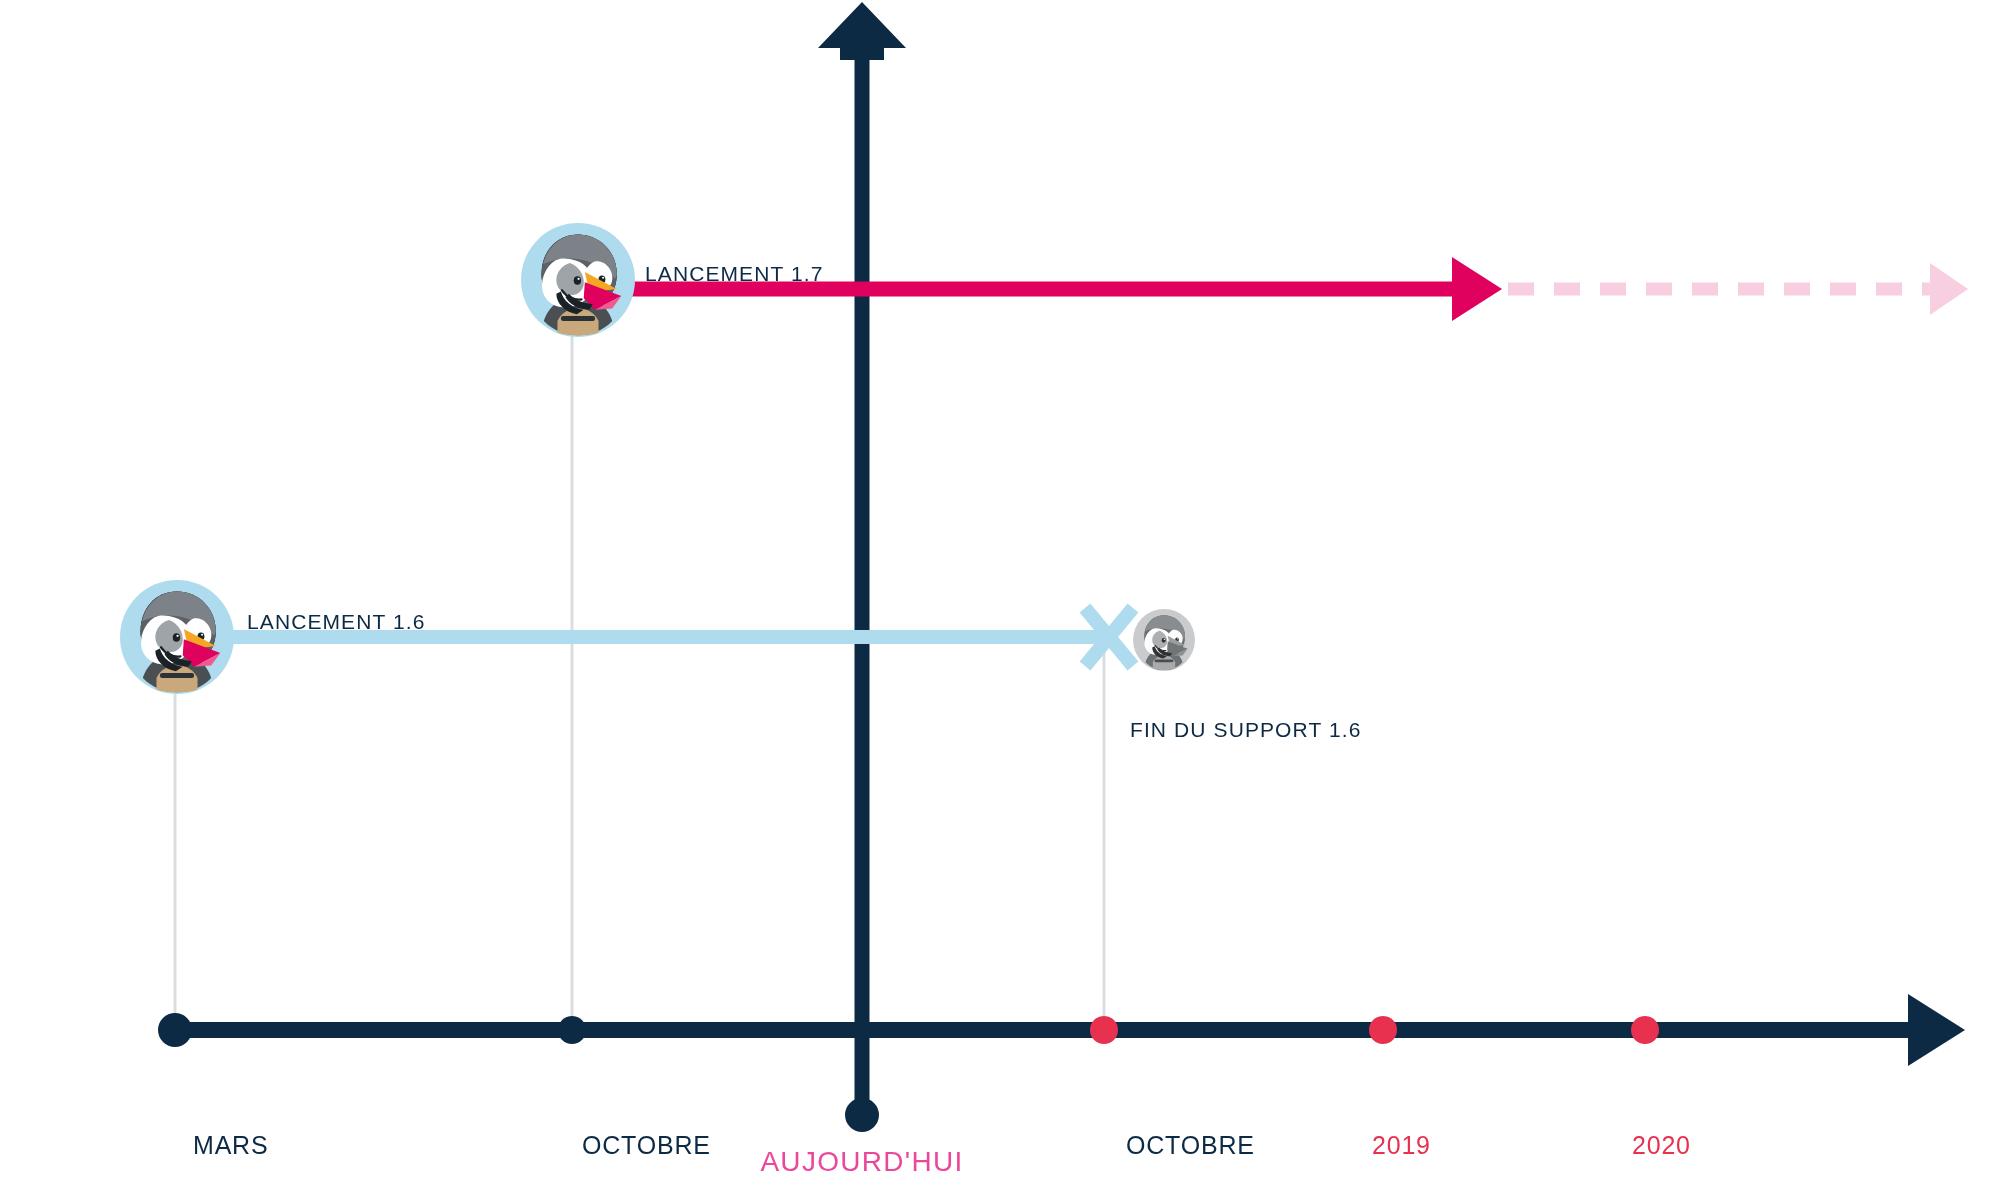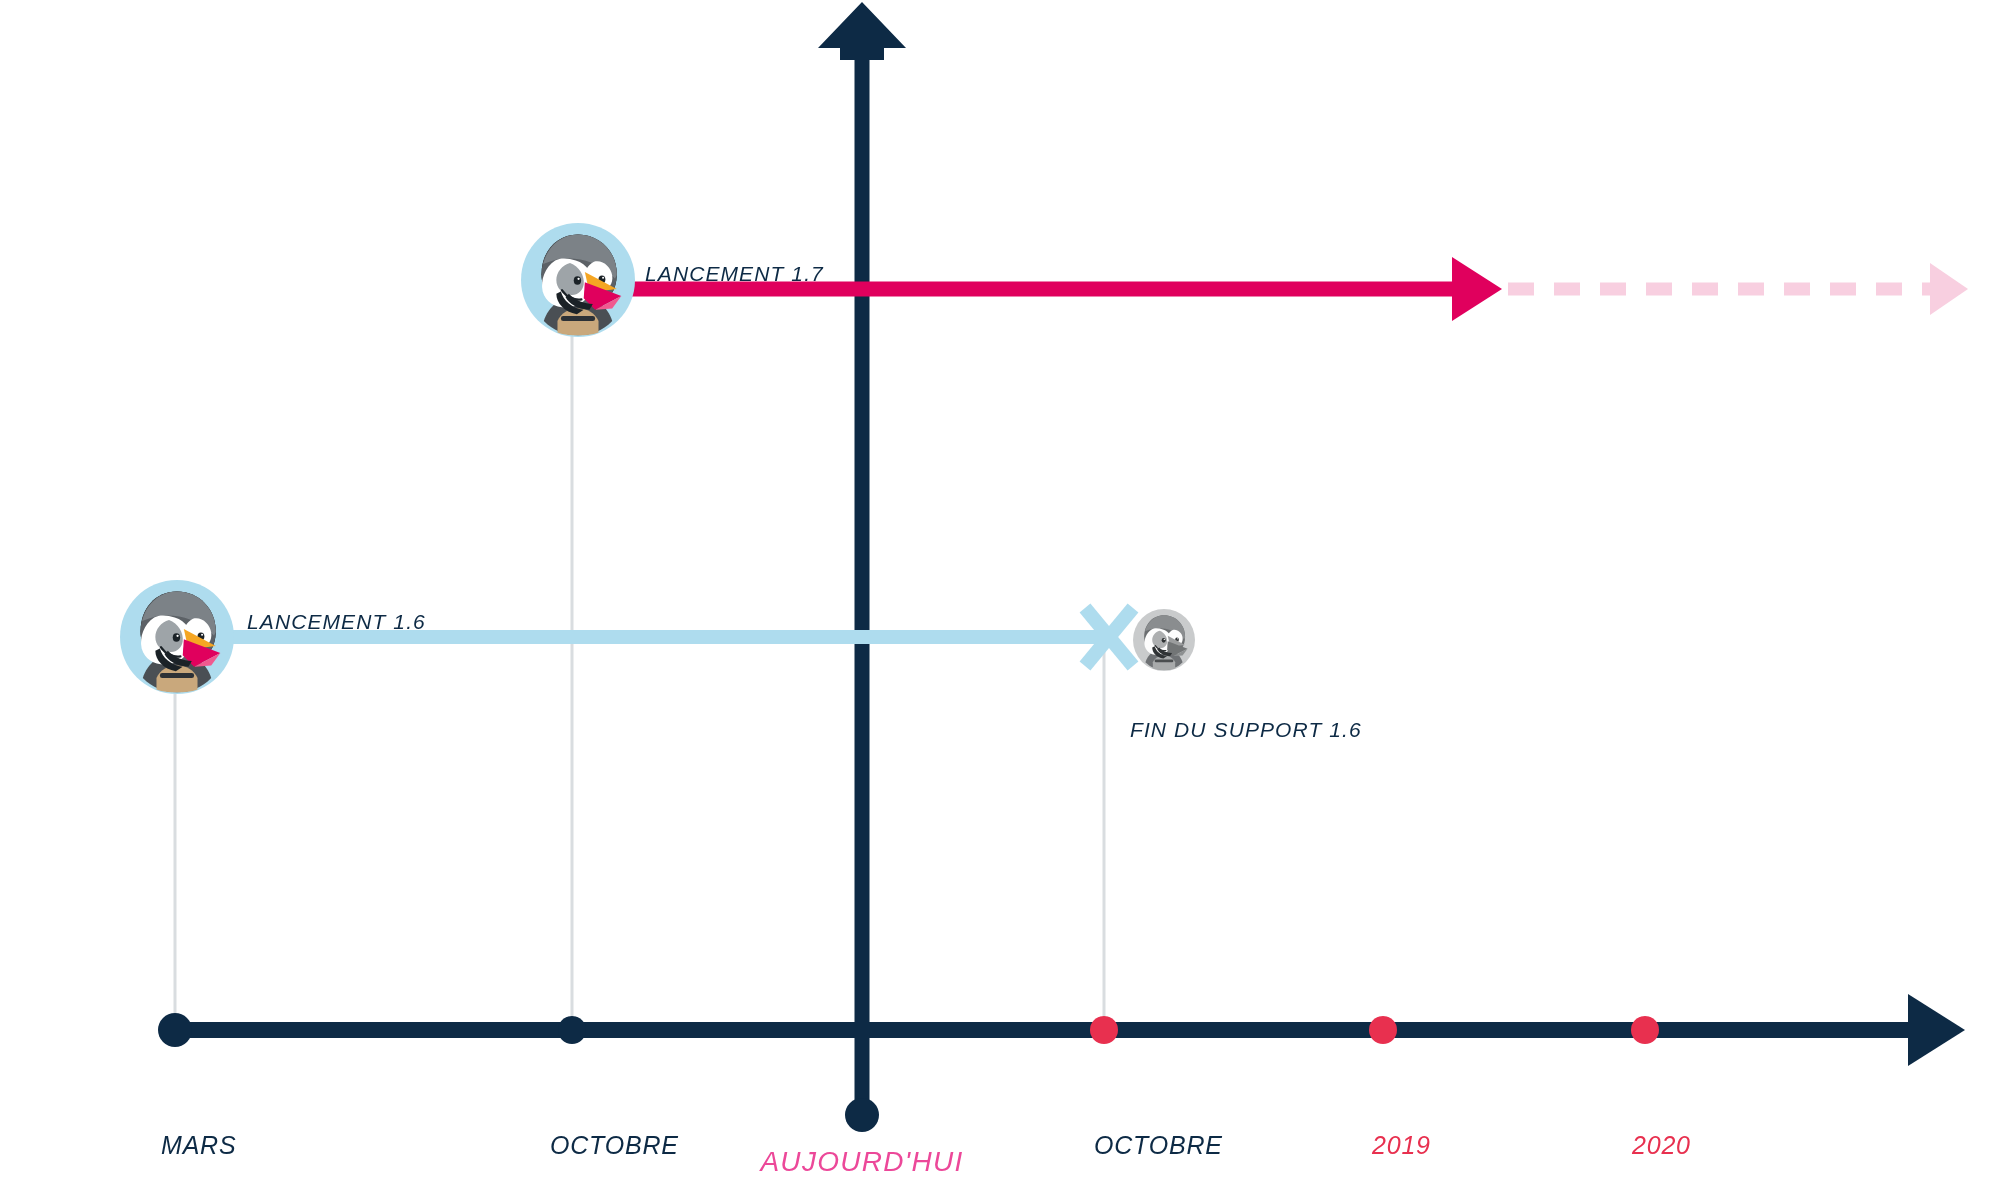--- a/index.html
+++ b/index.html
@@ -10,21 +10,20 @@
   }
   body {
     font-family: "Liberation Sans", sans-serif;
   }
   #stage {
     position: relative;
     width: 2000px;
     height: 1200px;
     background: #ffffff;
     overflow: hidden;
-    font-style: italic;
   }
   svg.board {
     position: absolute;
     left: 0;
     top: 0;
     width: 2000px;
     height: 1200px;
     display: block;
   }
   .lbl {
@@ -44,20 +43,21 @@
     letter-spacing: 0.8px;
   }
   .lbl-axis .red {
     color: #e8304f;
     display: block;
     text-align: center;
   }
   .lbl-axis .navy {
     color: #0d2a45;
     display: block;
+    margin-left: 32px;
   }
   .lbl-today {
     font-size: 28px;
     color: #ec4899;
     letter-spacing: 1.3px;
     text-align: center;
   }
 </style>
 </head>
 <body>

